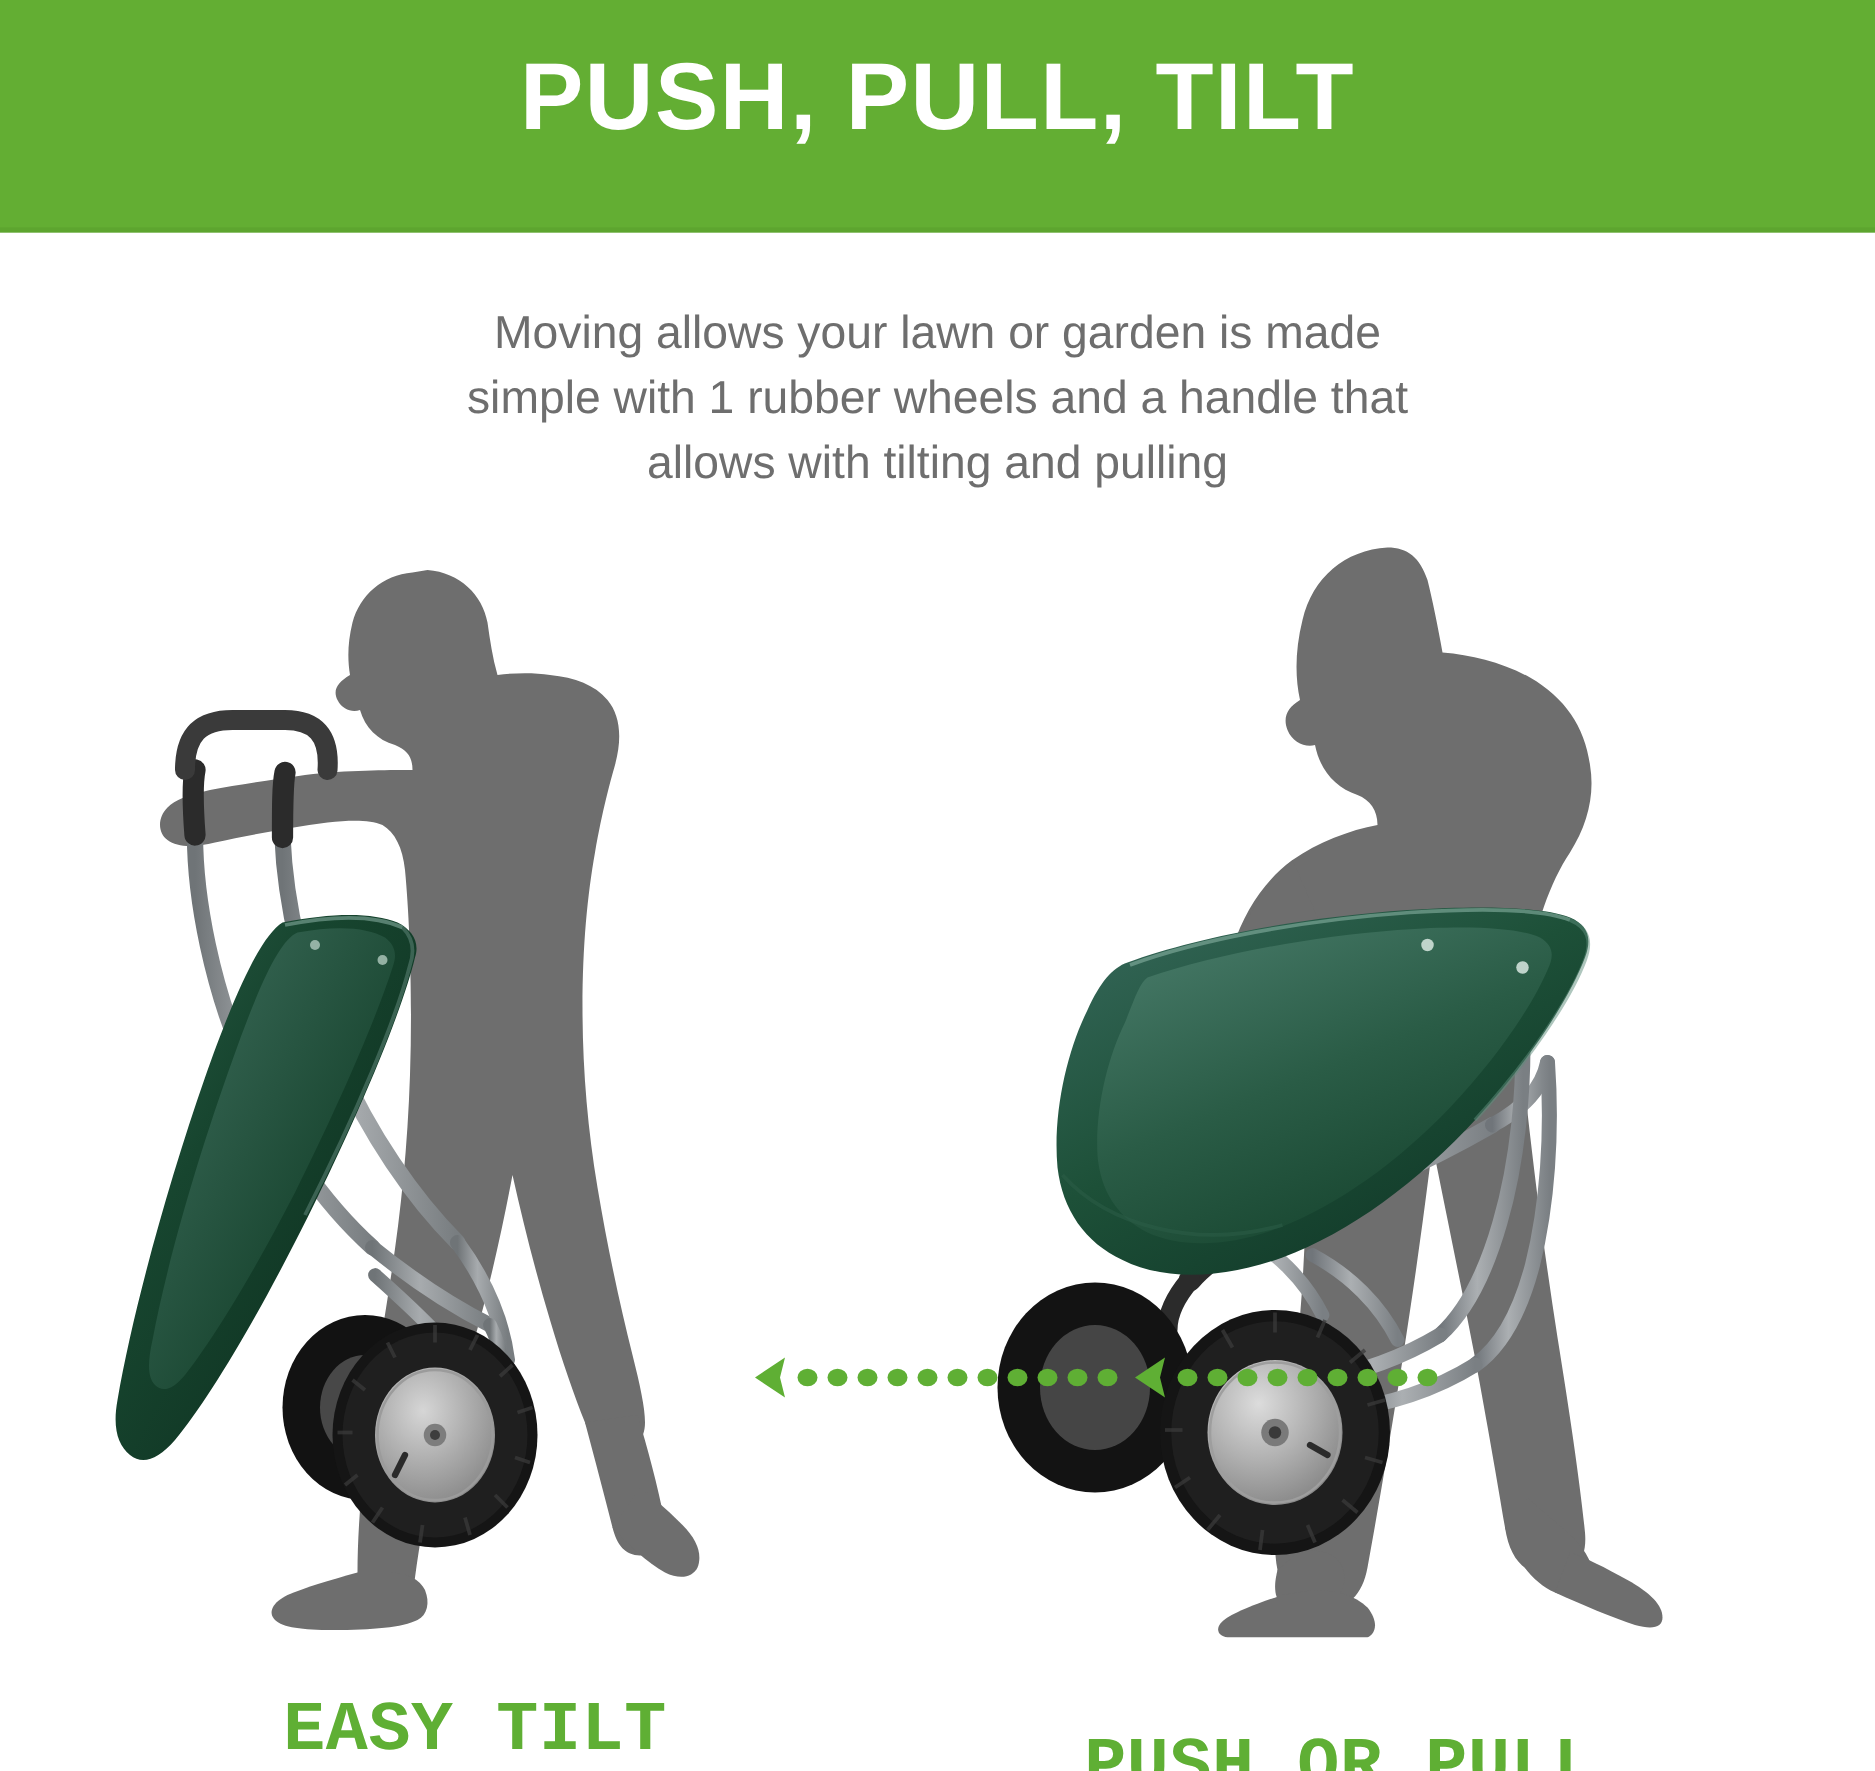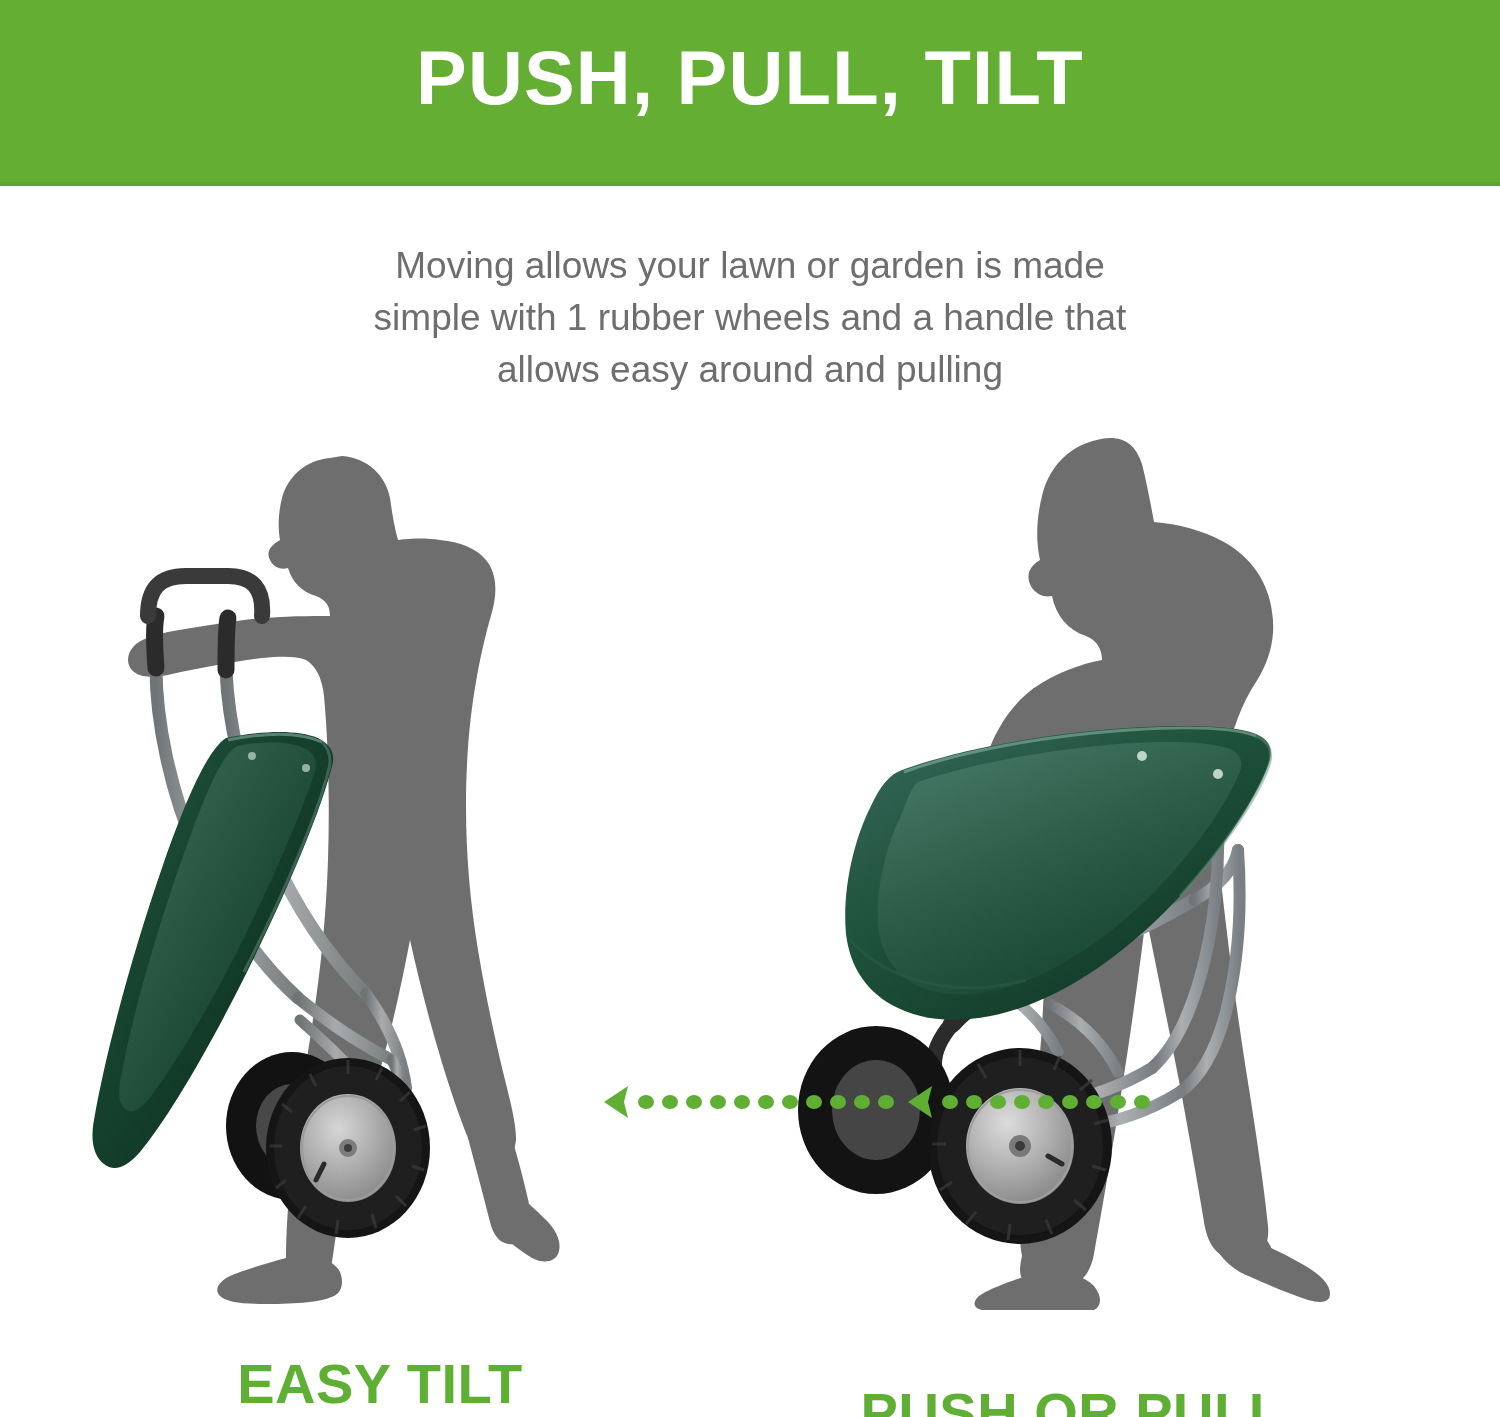--- a/index.html
+++ b/index.html
@@ -96,40 +96,40 @@
   
   .caption {
     position: absolute;
     top: 1352px;
     color: #5faf34;
     font-size: 56px;
     line-height: 64px;
     font-weight: 700;
     letter-spacing: .5px;
     text-align: center;
-    font-family: Liberation Sans, sans-serif;
+    font-family: Liberation Mono, monospace;
     white-space: nowrap;
   }
   .caption-left  { left: 100px;  width: 560px; }
   .caption-right { left: 782px;  width: 580px; margin-top: 29px; }
 </style>
 </head>
 <body>
 
 <div class="page">
 
   <div class="header-band">
     <div class="band-edge"></div>
   </div>
   <div class="header-title">PUSH, PULL, TILT</div>
 
   <div class="subtitle">
     <span class="ln">Moving allows your lawn or garden is made</span>
     <span class="ln">simple with 1 rubber wheels and a handle that</span>
-    <span class="ln">allows easy around and pulling</span>
+    <span class="ln">allows with tilting and pulling</span>
   </div>
 
   <div class="stage">
 
     <div class="scene scene-left">
       <svg viewBox="0 0 640 890" xmlns="http://www.w3.org/2000/svg">
         <defs>
           <linearGradient id="trayL" x1="0" y1="0" x2="1" y2="1">
             <stop offset="0%" stop-color="#2a5c47"></stop>
             <stop offset="35%" stop-color="#17452f"></stop>

